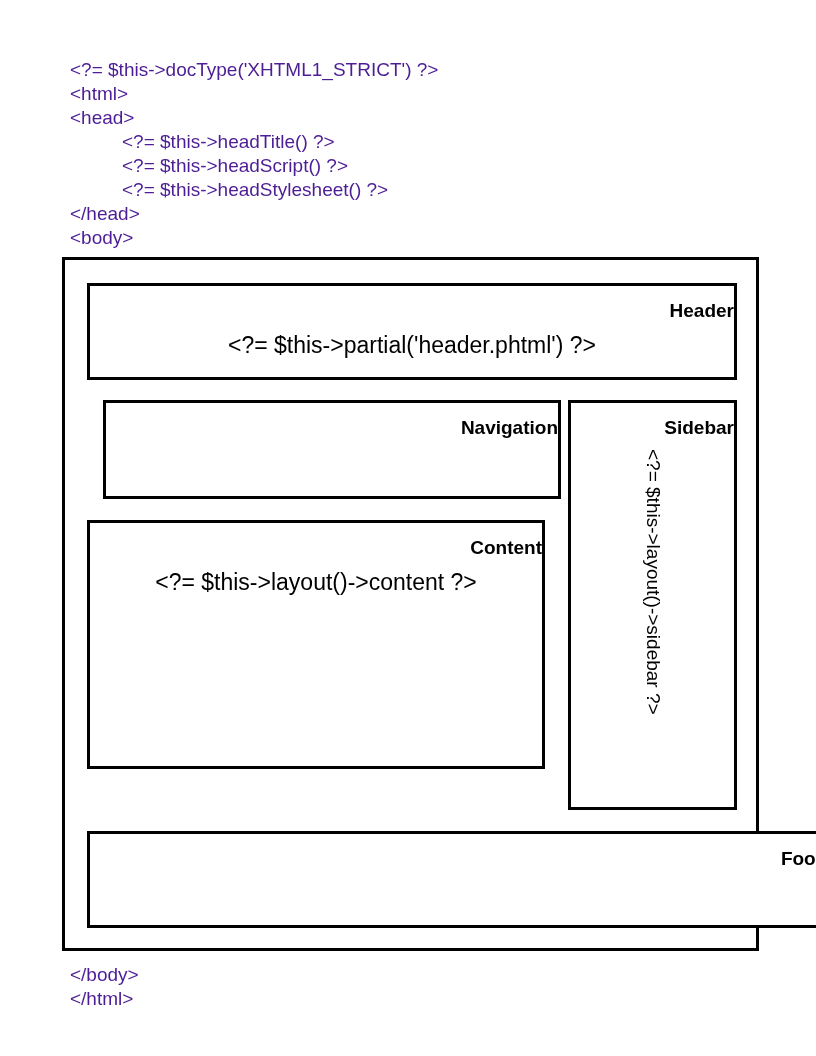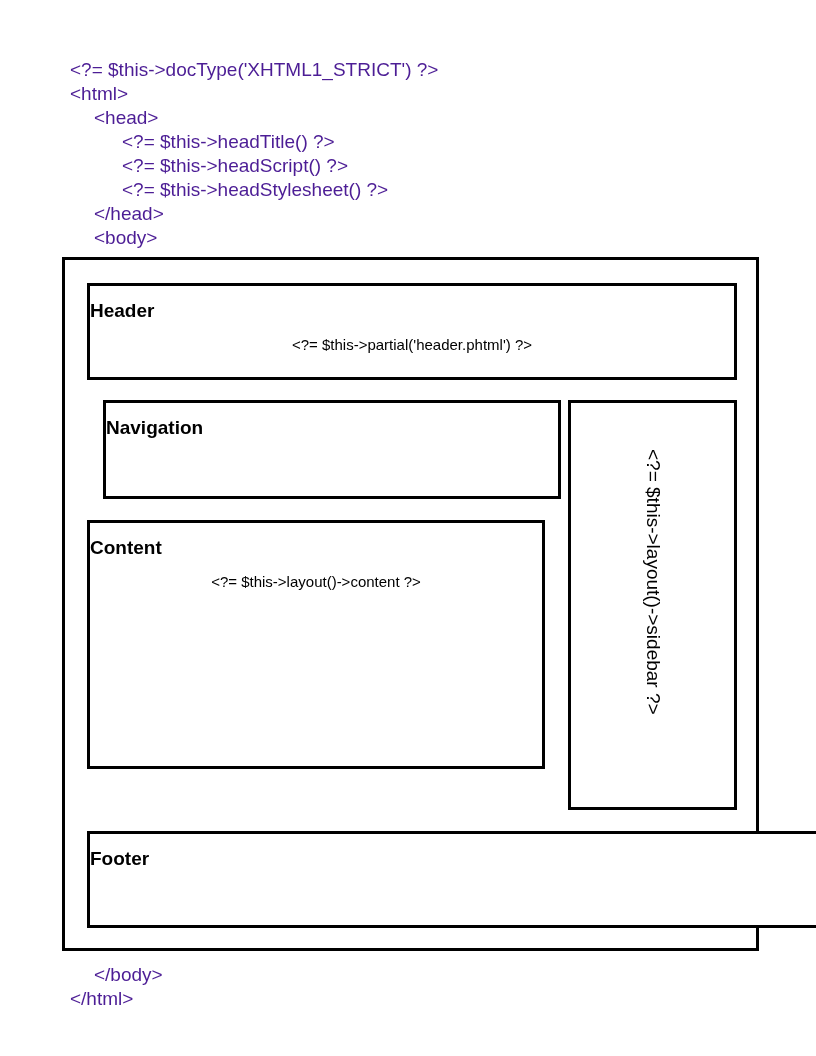--- a/index.html
+++ b/index.html
@@ -26,21 +26,21 @@
   .code-line {
     font-family: "Liberation Sans", sans-serif;
     font-size: 19px;
     line-height: 24px;
     color: #4c1d95;
     white-space: pre;
     position: absolute;
     left: 70px;
   }
   .ind0 { margin-left: 0px; }
-  .ind1 { margin-left: 24px; }
+  .ind1 { }
   .ind2 { margin-left: 52px; }
 
   #top-code  { }
   #bottom-code { }
 
   
   .outer-frame {
     position: absolute;
     left: 62px;
     top: 257px;
@@ -52,30 +52,30 @@
   }
 
   
   .region {
     position: absolute;
     border: 3px solid #000000;
     box-sizing: border-box;
     background: #ffffff;
   }
   .region-title {
-    text-align: left;
+    text-align: right;
     font-size: 19px;
     font-weight: bold;
     line-height: 24px;
     margin-top: 13px;
     white-space: pre;
   }
   .region-code {
     text-align: center;
-    font-size: 15px;
+    font-size: 23px;
     font-weight: normal;
     line-height: 24px;
     margin-top: 10px;
     white-space: pre;
   }
 
   
   #region-header {
     left: 22px;
     top: 23px;
@@ -154,20 +154,21 @@
   <div class="region" id="region-navigation">
     <div class="region-title">Navigation</div>
   </div>
 
   <div class="region" id="region-content">
     <div class="region-title">Content</div>
     <div class="region-code">&lt;?= $this-&gt;layout()-&gt;content ?&gt;</div>
   </div>
 
   <div class="region" id="region-sidebar">
+    <div class="region-title">Sidebar</div>
     <div class="sidebar-vertical-wrap">
       <div class="sidebar-vertical">&lt;?= $this-&gt;layout()-&gt;sidebar ?&gt;</div>
     </div>
   </div>
 
   <div class="region" id="region-footer">
     <div class="region-title">Footer</div>
   </div>
 
 </div>

